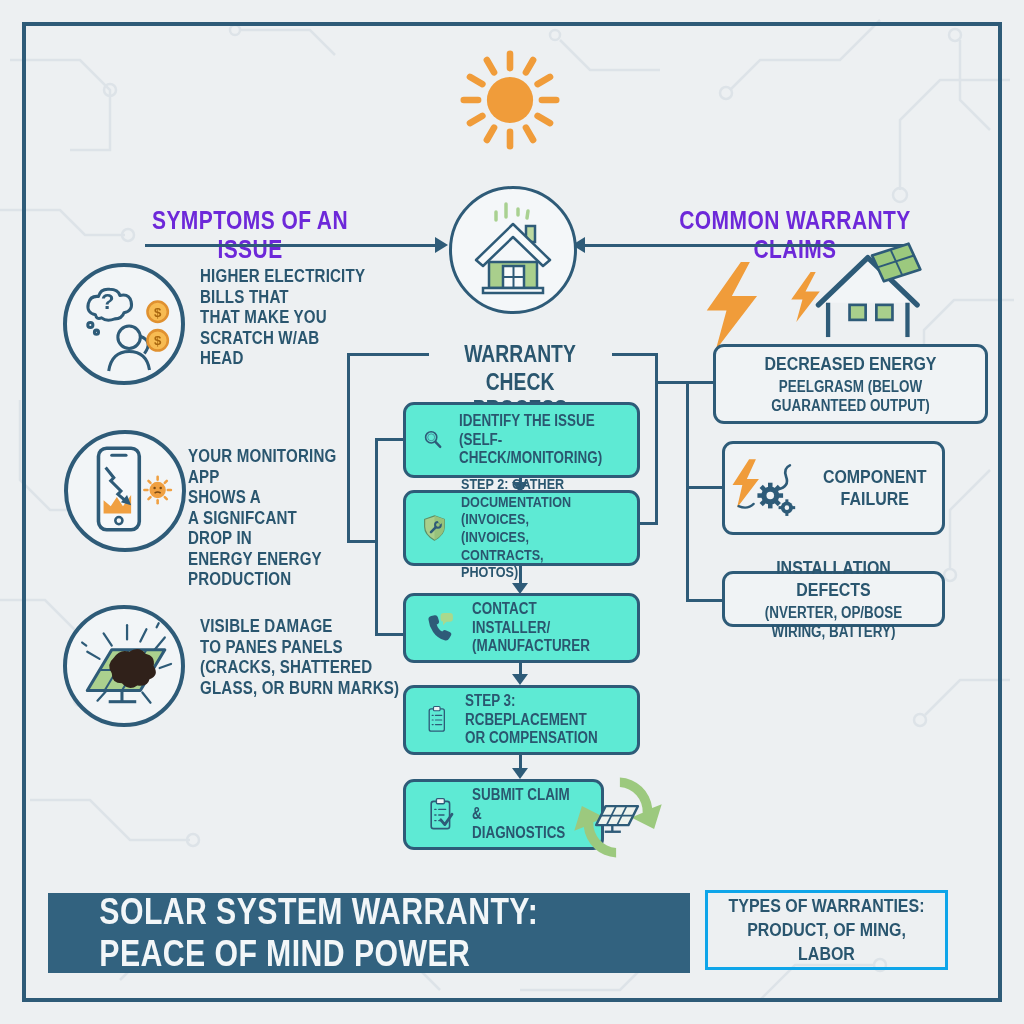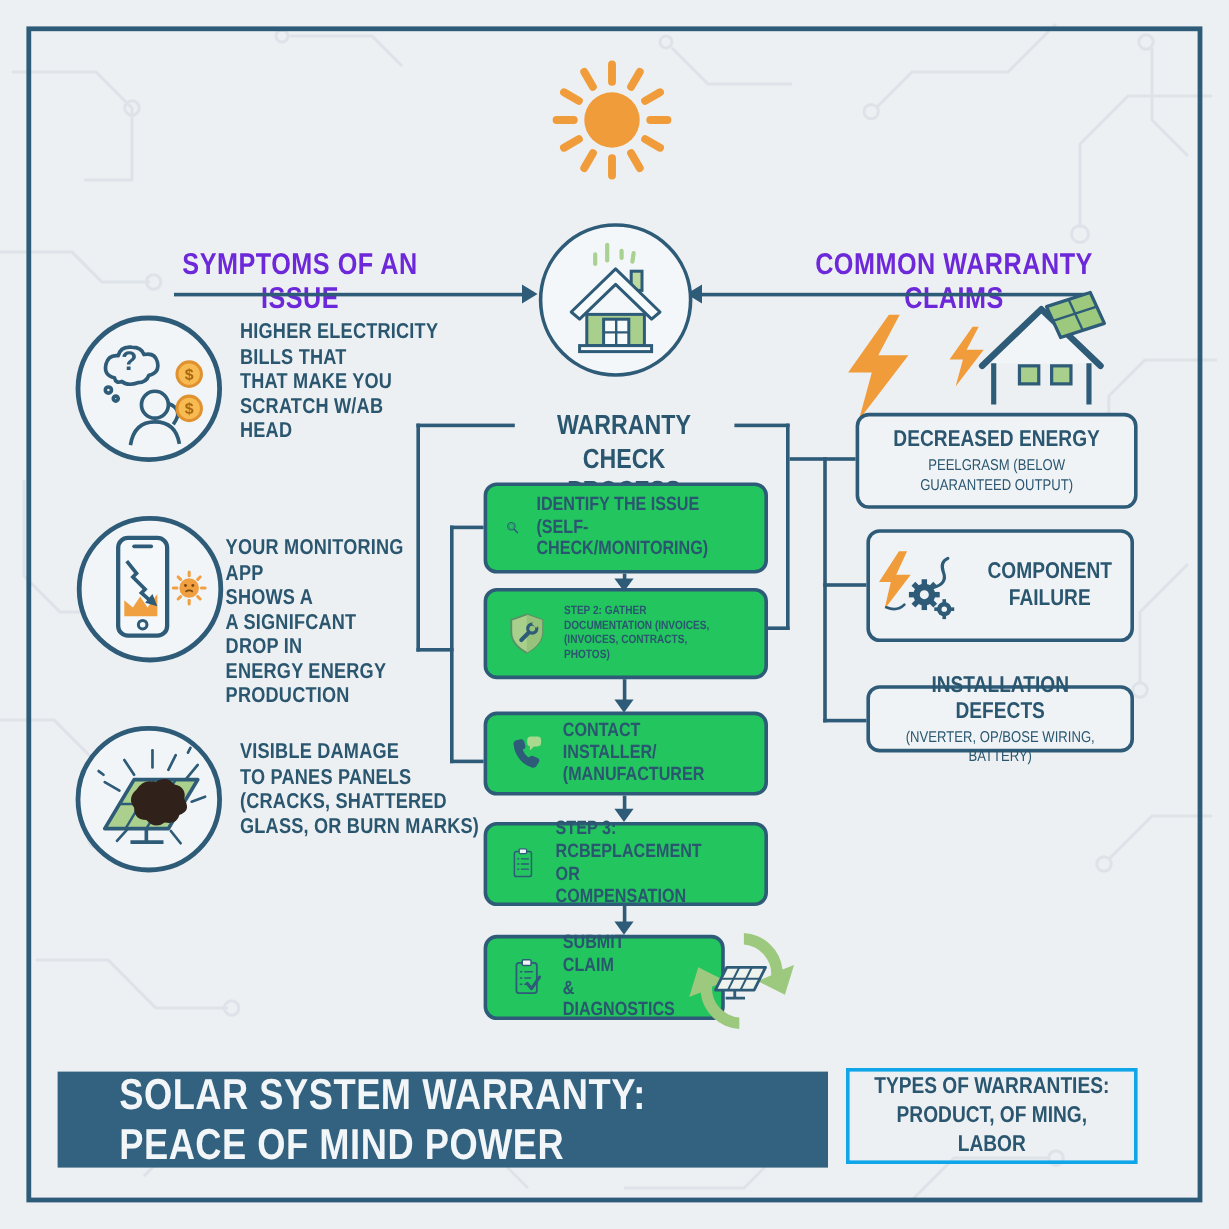--- a/index.html
+++ b/index.html
@@ -19,28 +19,28 @@
   .tri-r{position:absolute;width:0;height:0;border-top:8px solid transparent;border-bottom:8px solid transparent;
          border-left:13px solid #2e5b78;z-index:2;}
   .tri-l{position:absolute;width:0;height:0;border-top:8px solid transparent;border-bottom:8px solid transparent;
          border-right:13px solid #2e5b78;z-index:2;}
   .tri-d{position:absolute;width:0;height:0;border-left:8px solid transparent;border-right:8px solid transparent;
          border-top:11px solid #2e5b78;z-index:2;}
   .circ{position:absolute;border:4px solid #2e5b78;border-radius:50%;background:#f2f5f7;
         display:flex;align-items:center;justify-content:center;z-index:2;}
   .symtext{position:absolute;font-weight:bold;font-size:18px;line-height:1.14;z-index:2;
            letter-spacing:0.2px;}
-  .sbox{position:absolute;border:3px solid #2e5b78;border-radius:11px;background:#22c55e;
-        display:flex;align-items:center;gap:12px;padding:6px 20px 6px 14px;z-index:2;}
+  .sbox{position:absolute;border:3px solid #2e5b78;border-radius:11px;background:#5eead4;
+        display:flex;align-items:center;gap:12px;padding:6px 8px 6px 14px;z-index:2;}
   .sbox .stext{font-weight:bold;font-size:16px;line-height:1.18;}
   .cbox{position:absolute;border:3px solid #2e5b78;border-radius:11px;background:#f0f3f5;
         display:flex;align-items:center;justify-content:center;z-index:3;padding:6px;}
   .cbox .inner{text-align:center;width:100%;}
   .ctitle{font-weight:bold;font-size:19px;line-height:1.15;}
-  .csub{font-weight:normal;font-size:13px;line-height:1.2;margin-top:2px;}
+  .csub{font-weight:bold;font-size:16px;line-height:1.2;margin-top:2px;}
   .ptitle{position:absolute;text-align:center;font-weight:bold;font-size:23px;line-height:1.2;z-index:2;}
   .housecirc{position:absolute;width:128px;height:128px;border:3.5px solid #2e5b78;border-radius:50%;
              background:#f4f7f9;display:flex;align-items:center;justify-content:center;z-index:3;}
   .banner{position:absolute;left:48px;top:893px;width:642px;height:80px;background:#32627f;
           display:flex;align-items:center;justify-content:center;z-index:3;}
   .banner .btext{color:#f2f6f8;font-weight:bold;font-size:36px;letter-spacing:0.5px;}
   .types{position:absolute;left:705px;top:890px;width:243px;height:80px;border:3px solid #0ea5e9;
          display:flex;align-items:center;justify-content:center;text-align:center;z-index:3;}
   .types .ttext{font-weight:bold;font-size:19px;line-height:1.25;}
 </style>
@@ -276,21 +276,21 @@
   </div>
 
   <div class="sbox" style="left:403px;top:490px;width:237px;height:76px;">
     <svg width="44" height="44" viewBox="0 0 100 100">
       <path d="M50,8 L84,20 V46 Q84,74 50,92 Q16,74 16,46 V20 Z" fill="#a9cf8c" stroke="#5b8f66" stroke-width="4"></path>
       <path d="M50,8 L84,20 V46 Q84,74 50,92 Z" fill="#97c27b"></path>
       <circle cx="62" cy="39" r="10" fill="none" stroke="#2e5b78" stroke-width="7"></circle>
       <rect x="63" y="23" width="13" height="11" fill="#97c27b" transform="rotate(45 69 29)"></rect>
       <line x1="54" y1="48" x2="38" y2="64" stroke="#2e5b78" stroke-width="9" stroke-linecap="round"></line>
     </svg>
-    <div class="stext" style="font-size:10px;">
+    <div class="stext" style="font-size:15px;">
       <span class="cond">STEP 2: GATHER
 DOCUMENTATION (INVOICES,
 (INVOICES, CONTRACTS, PHOTOS)</span>
     </div>
   </div>
 
   <div class="sbox" style="left:403px;top:593px;width:237px;height:70px;">
     <svg width="44" height="44" viewBox="0 0 100 100">
       <path d="M22,32 q-3,-9 6,-12 l9,-2 q6,-1 8,5 l3,10 q1,6 -6,8 q4,13 14,18 q4,-6 10,-3 l9,4 q6,3 3,9 l-5,8 q-3,6 -11,4 q-19,-6 -29,-21 q-10,-14 -11,-28 z" fill="#2e5b78"></path>
       <rect x="52" y="12" width="31" height="22" rx="8" fill="#a9d98e"></rect>
@@ -369,21 +369,21 @@
     <g stroke="#2e5b78" stroke-width="1.8">
       <line x1="73" y1="10" x2="84" y2="34"></line>
         <line x1="61" y1="27" x2="95" y2="16"></line>
     </g>
     <line x1="15" y1="60" x2="15" y2="92" stroke="#2e5b78" stroke-width="4"></line>
     <line x1="89" y1="60" x2="89" y2="92" stroke="#2e5b78" stroke-width="4"></line>
     <rect x="35" y="62" width="15" height="14" fill="#a9cf8c" stroke="#2e5b78" stroke-width="2.5"></rect>
     <rect x="60" y="62" width="15" height="14" fill="#a9cf8c" stroke="#2e5b78" stroke-width="2.5"></rect>
   </svg>
 
-  <div class="cbox" style="left:713px;top:344px;width:235px;height:80px;">
+  <div class="cbox" style="left:713px;top:344px;width:275px;height:80px;">
     <div class="inner">
       <div class="ctitle">
           <span class="cond ctr">DECREASED ENERGY</span>
         </div>
       <div class="csub">
           <span class="cond ctr">PEELGRASM (BELOW GUARANTEED OUTPUT)</span>
         </div>
     </div>
   </div>
 

